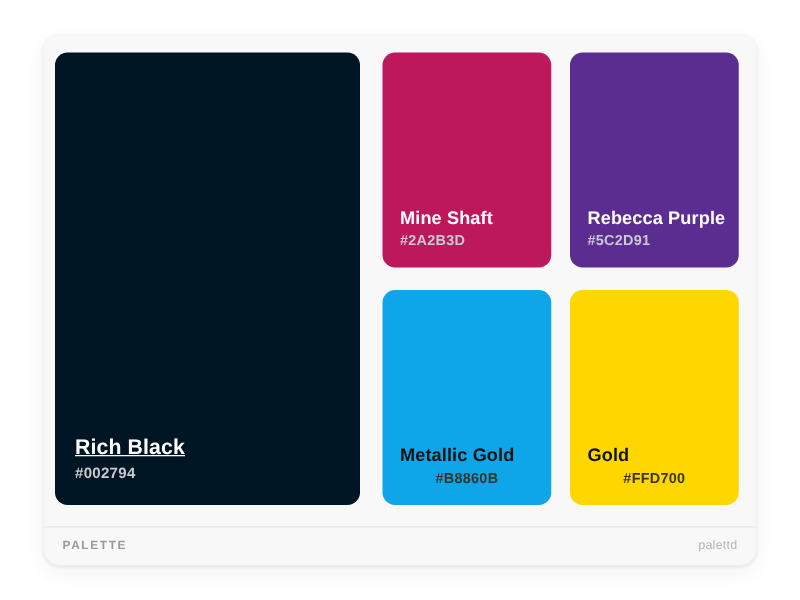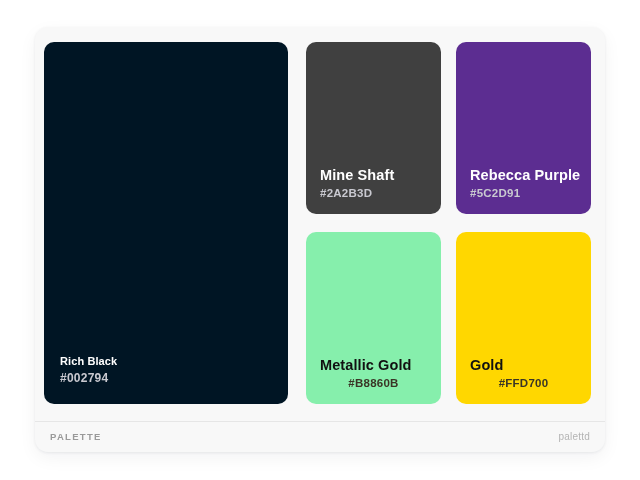--- a/index.html
+++ b/index.html
@@ -75,21 +75,22 @@
   }
 
   .swatch-name {
     font-size: 14.5px;
     font-weight: bold;
     line-height: 1.25;
     letter-spacing: 0.1px;
     white-space: nowrap;
   }
   .swatch.hero .swatch-name {
-    font-size: 11px;
+    font-size: 17px;
+    text-decoration: underline;
   }
 
   .swatch-hex {
     font-size: 11.5px;
     font-weight: bold;
     line-height: 1.3;
     margin-top: 2px;
     letter-spacing: 0.25px;
     white-space: nowrap;
   }
@@ -140,35 +141,35 @@
 
   <div id="swatch-area">
 
     <div class="swatch hero tone-light" style="background-color: rgb(0, 21, 36);">
       <div class="swatch-labels">
         <div class="swatch-name">Rich Black</div>
         <div class="swatch-hex">#002794</div>
       </div>
     </div>
 
-    <div class="swatch small pos-r0c0 tone-light" style="background-color: #404040;">
+    <div class="swatch small pos-r0c0 tone-light" style="background-color: #be185d;">
       <div class="swatch-labels">
         <div class="swatch-name">Mine Shaft</div>
         <div class="swatch-hex">#2A2B3D</div>
       </div>
     </div>
 
     <div class="swatch small pos-r0c1 tone-light" style="background-color: rgb(92, 45, 145);">
       <div class="swatch-labels">
         <div class="swatch-name">Rebecca Purple</div>
         <div class="swatch-hex">#5C2D91</div>
       </div>
     </div>
 
-    <div class="swatch small pos-r1c0 tone-dark" style="background-color: #86efac;">
+    <div class="swatch small pos-r1c0 tone-dark" style="background-color: #0ea5e9;">
       <div class="swatch-labels">
         <div class="swatch-name">Metallic Gold</div>
         <div class="swatch-hex">#B8860B</div>
       </div>
     </div>
 
     <div class="swatch small pos-r1c1 tone-dark" style="background-color: rgb(255, 215, 0); padding-left: 48px;">
       <div class="swatch-labels">
         <div class="swatch-name">Gold</div>
         <div class="swatch-hex">#FFD700</div>

